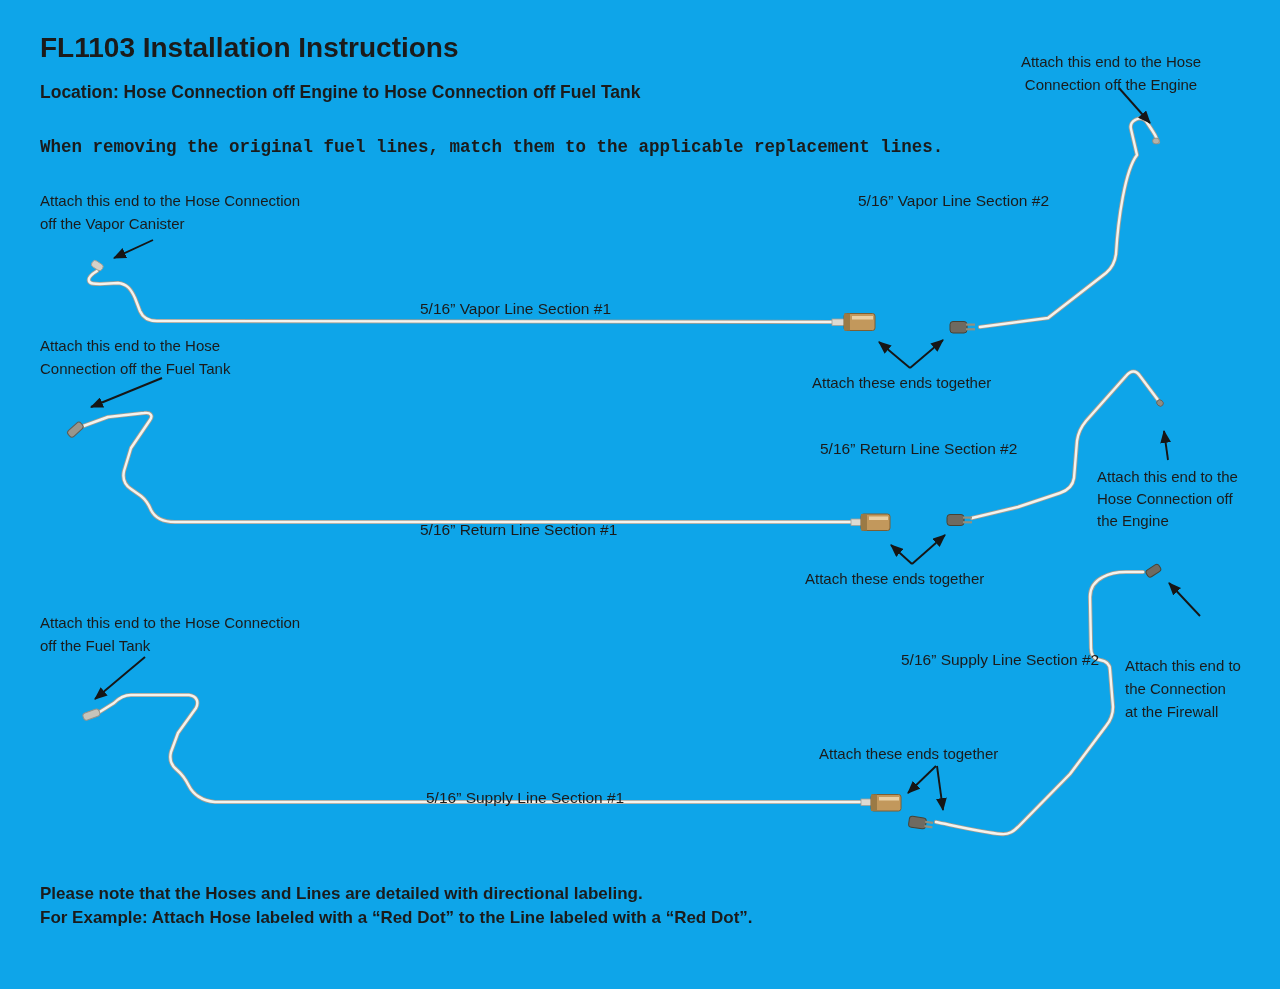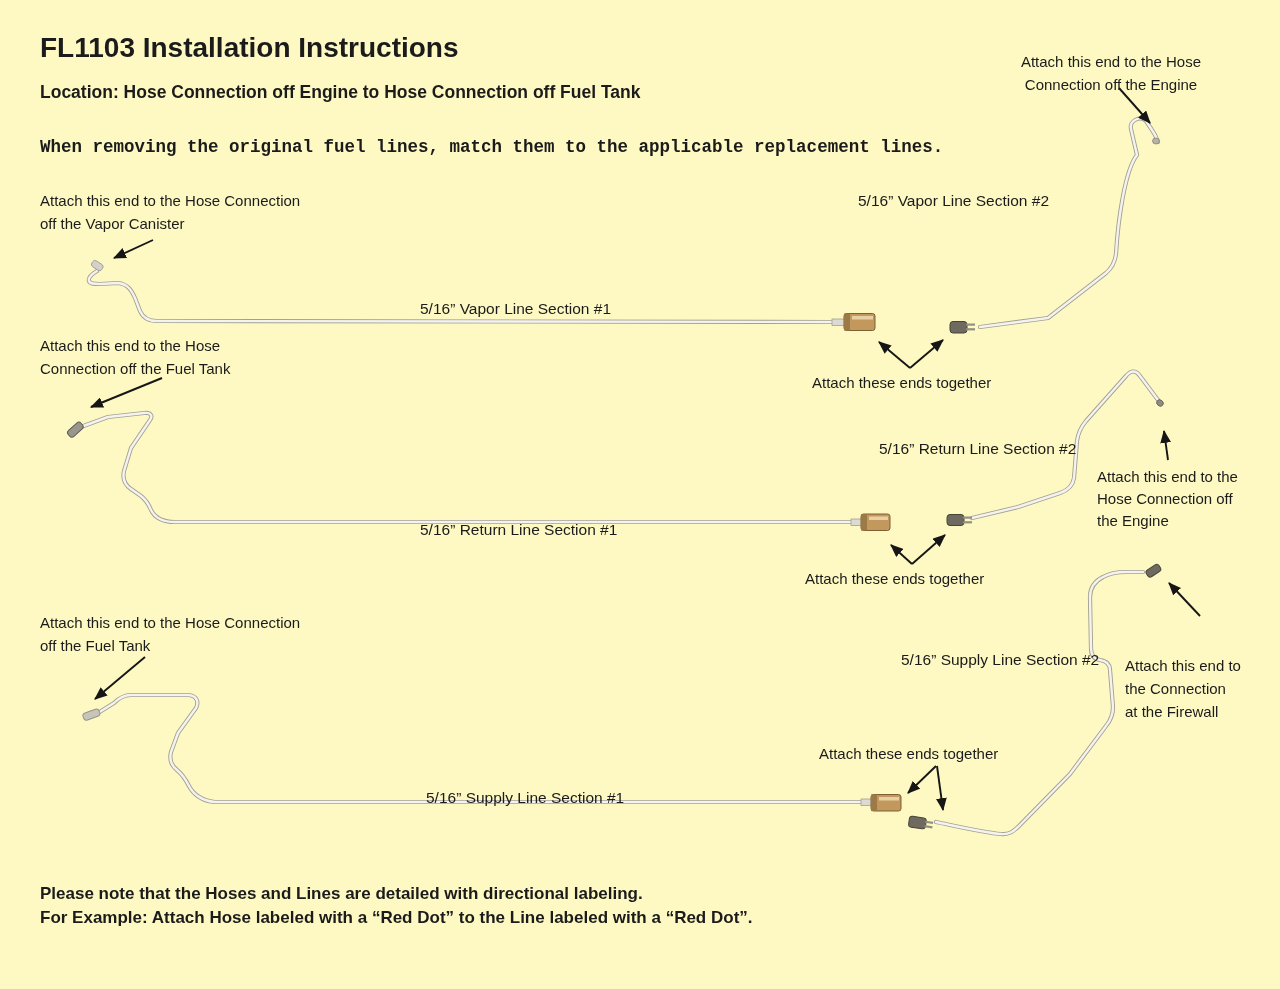--- a/index.html
+++ b/index.html
@@ -1,16 +1,16 @@
 <!DOCTYPE html>
 <html><head>
 <meta charset="utf-8">
 <style>
   html,body{margin:0;padding:0;background:#ffffff;}
-  .page{position:relative;width:1280px;height:989px;background:#fef9c3;overflow:hidden;
+  .page{position:relative;width:1280px;height:989px;background:#0ea5e9;overflow:hidden;
         font-family:"Liberation Sans",sans-serif;color:#1b1b1b;}
   .diagram-svg{position:absolute;left:0;top:0;}
   .label{position:absolute;font-size:15px;line-height:23px;white-space:pre-line;color:#1b1b1b;}
   .label.center{text-align:center;}
   .section-label{font-size:15.5px;}
   .h-title{position:absolute;font-size:28px;font-weight:bold;line-height:34px;}
   .h-sub{position:absolute;font-size:17.5px;font-weight:bold;line-height:22px;text-align:center;}
   .footer-line{position:absolute;font-size:17px;font-weight:bold;line-height:24px;}
   .tube-casing{fill:none;stroke:#a39f94;stroke-width:4.2;stroke-linecap:round;stroke-linejoin:round;}
   .tube-core{fill:none;stroke:#f4f3ee;stroke-width:2.4;stroke-linecap:round;stroke-linejoin:round;}
@@ -131,21 +131,21 @@
   <div class="label center" style="left:1000px;top:50px;width:222px;">Attach this end to the Hose
 Connection off the Engine</div>
   <div class="label section-label" style="left:858px;top:189px;">5/16” Vapor Line Section #2</div>
   <div class="label" style="left:40px;top:189px;">Attach this end to the Hose Connection
 off the Vapor Canister</div>
   <div class="label section-label" style="left:420px;top:297px;">5/16” Vapor Line Section #1</div>
   <div class="label" style="left:812px;top:371px;">Attach these ends together</div>
 
   <div class="label" style="left:40px;top:334px;">Attach this end to the Hose
 Connection off the Fuel Tank</div>
-  <div class="label section-label" style="left:879px;top:437px;">5/16” Return Line Section #2</div>
+  <div class="label section-label" style="left:820px;top:437px;">5/16” Return Line Section #2</div>
   <div class="label" style="left:1097px;top:466px;line-height:22px;">Attach this end to the
 Hose Connection off
 the Engine</div>
   <div class="label section-label" style="left:420px;top:518px;text-align:center;">5/16” Return Line Section #1</div>
   <div class="label" style="left:805px;top:567px;">Attach these ends together</div>
 
   <div class="label" style="left:40px;top:611px;">Attach this end to the Hose Connection
 off the Fuel Tank</div>
   <div class="label section-label" style="left:878px;top:648px;margin-left:23px;">5/16” Supply Line Section #2</div>
   <div class="label" style="left:1125px;top:626px;margin-top:28px;">Attach this end to

